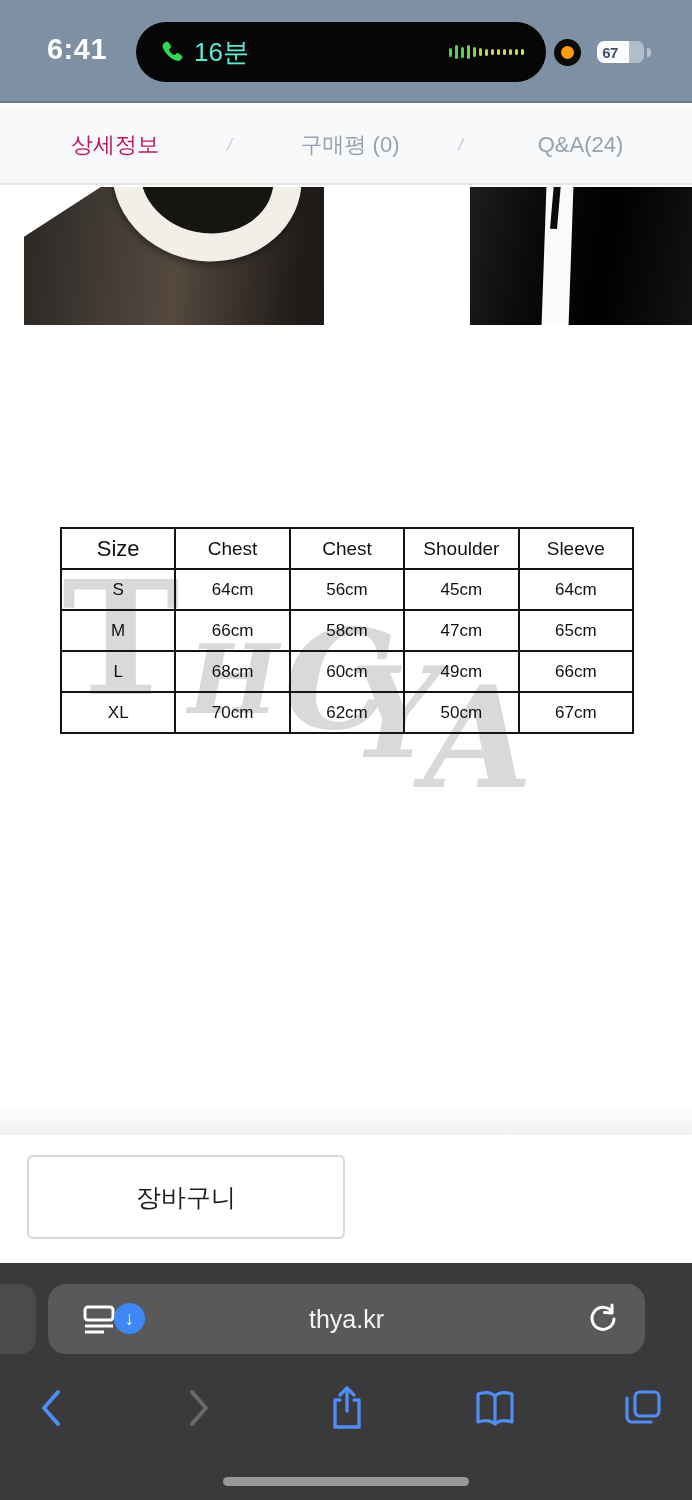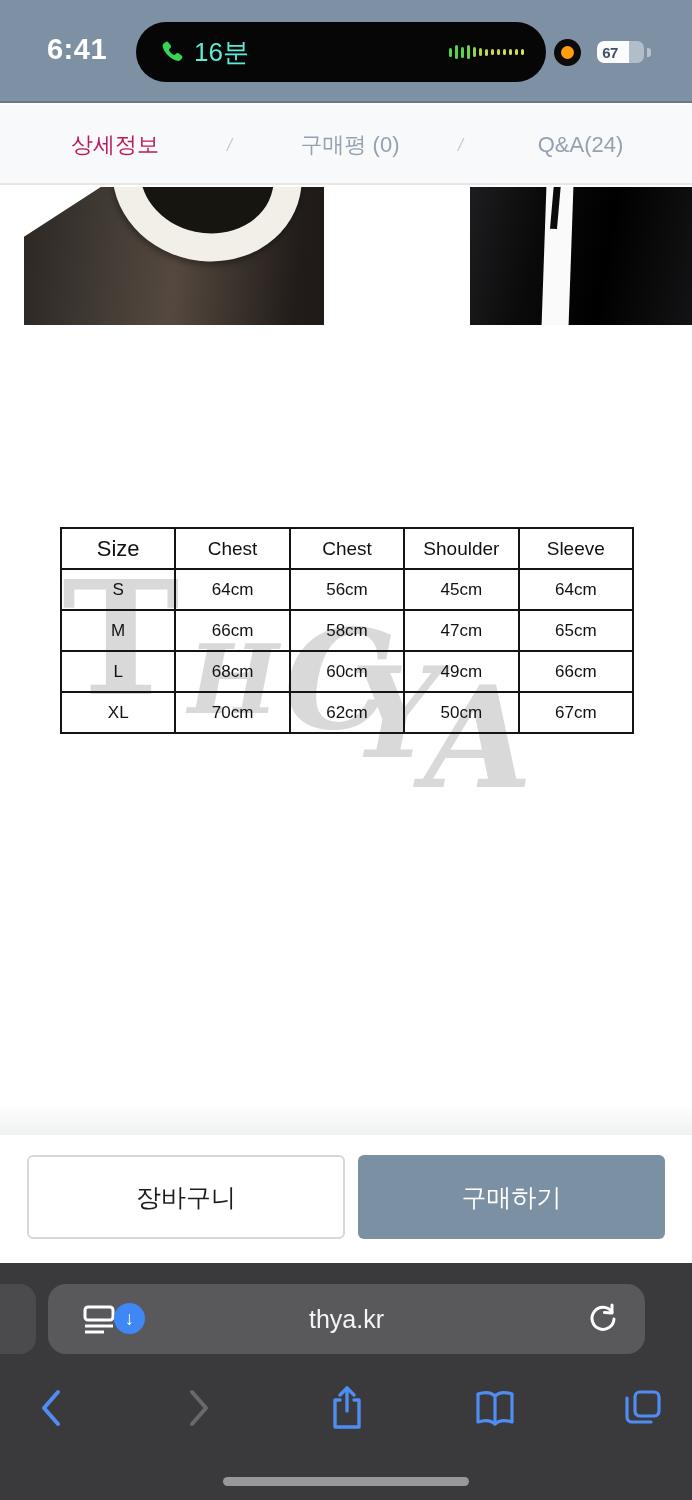--- a/index.html
+++ b/index.html
@@ -247,21 +247,20 @@
           <td>62cm</td>
           <td>50cm</td>
           <td>67cm</td>
         </tr>
       </tbody>
   </table>
 
   <div class="action-shadow"></div>
   <div class="action-bar">
     <div class="btn cart-btn">장바구니</div>
-    <div class="btn buy-btn">구매하기</div>
   </div>
 
   <div class="safari-bar">
     <div class="tab-peek"></div>
 
     <div class="url-pill">
       <svg class="reader-icon" viewBox="0 0 34 30">
         <rect x="3" y="3" width="28" height="13" rx="3" fill="none" stroke="#ffffff" stroke-width="3"></rect>
         <line x1="3" y1="22" x2="31" y2="22" stroke="#ffffff" stroke-width="3"></line>
         <line x1="3" y1="28" x2="22" y2="28" stroke="#ffffff" stroke-width="3"></line>

